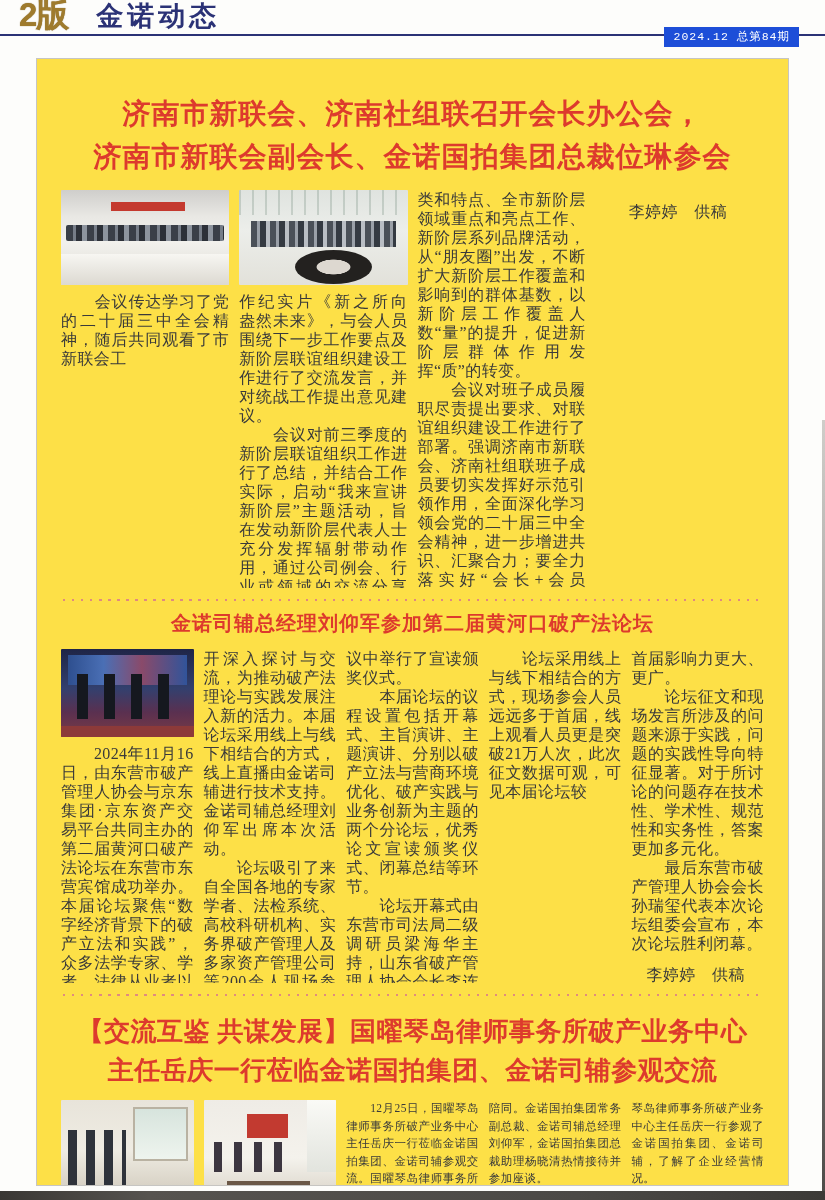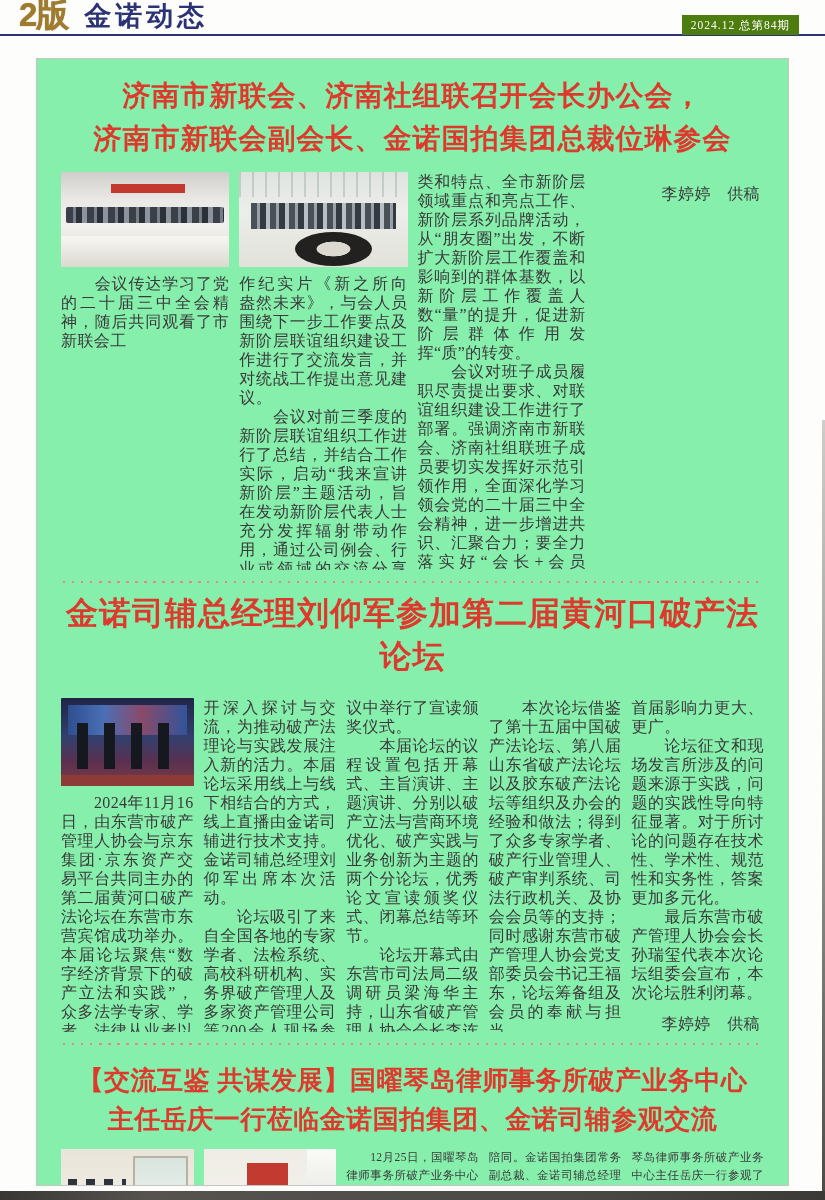--- a/index.html
+++ b/index.html
@@ -9,47 +9,47 @@
     font-family:"Liberation Serif","DejaVu Serif",serif;
   }
   
   .masthead-bar{height:36px;border-bottom:2px solid #2b3276;position:relative;
     display:flex;align-items:flex-end;padding:4px 0 2px 19px;box-sizing:border-box}
   .page-num{font-family:"Liberation Sans","DejaVu Sans",sans-serif;
     font-size:33px;line-height:34px;font-weight:900;color:#9f7b2d;
     letter-spacing:-1px;text-shadow:0 0 1px #7c5e1e}
   .masthead{font-family:"Liberation Sans","DejaVu Sans",sans-serif;
     font-size:27px;line-height:32px;font-weight:900;color:#2b3276;
-    letter-spacing:4px;margin-left:16px}
-  .issue-badge{position:absolute;right:26px;top:15px;background:#4d7c0f;color:#fff;
-    font-family:Liberation Serif, serif;
+    letter-spacing:4px;margin-left:28px}
+  .issue-badge{position:absolute;right:26px;top:27px;background:#1d4ed8;color:#fff;
+    font-family:Liberation Mono, monospace;
     font-size:11.5px;line-height:14px;padding:3px 9px;letter-spacing:1px}
   
   .content-box{position:absolute;left:36px;right:36px;top:58px;bottom:14px;
-    border:1px solid #c6c5c2;background:#86efac;padding:2px 24px 0;box-sizing:border-box;overflow:hidden}
+    border:1px solid #c6c5c2;background:#fde047;padding:20px 24px 0;box-sizing:border-box;overflow:hidden}
   .edge-bottom{position:absolute;left:0;right:0;bottom:0;height:9px;
     background:linear-gradient(90deg,#393734,#56534f 18%,#4b4946 70%,#3c3a37)}
   .edge-right{position:absolute;top:420px;bottom:0;right:0;width:3px;
     background:linear-gradient(180deg,#cfcdc9,#8a8784 60%,#4c4a47)}
   
   .title{font-family:"Liberation Sans","DejaVu Sans",sans-serif;
     color:#dd3a2d;font-weight:900;text-align:center;margin:0}
   .title .tline{display:block}
   .title-a1{font-size:28px;line-height:1.52;margin:14px 0 12px;letter-spacing:1px}
-  .title-a2{font-size:32px;line-height:1.35;margin:6px 0 20px;letter-spacing:1px}
+  .title-a2{font-size:20px;line-height:1.35;margin:6px 0 12px;letter-spacing:1px}
   .title-a3{font-size:26px;line-height:1.5;margin:16px 0 10px;letter-spacing:0.5px}
   .cols{display:flex;gap:10px}
   .col{flex:1 1 0;min-width:0;font-size:16px;line-height:19px;
     text-align:justify;color:#3a3a3a;letter-spacing:0.4px}
   .col p{margin:0}
   .cols-a1{height:398px;overflow:hidden}
   .cols-a2{height:334px;overflow:hidden}
   .cols-a3{height:112px;overflow:hidden}
   .cols-a3 .col{font-size:11.5px;line-height:17.5px}
-  .byline{text-align:right;margin-top:12px !important;padding-right:4px}
+  .byline{text-align:center;margin-top:12px !important;padding-right:4px}
   .sep{height:2px;margin:11px 2px 9px;
     background-image:repeating-linear-gradient(90deg,#e08a80 0 2.5px,transparent 2.5px 9px)}
   
   .photo{position:relative;width:100%;overflow:hidden;margin-bottom:7px;border-radius:1px}
   .photo>div{position:absolute}
   .ph-h95{height:95px}.ph-h88{height:88px}.ph-h100{height:100px;margin-bottom:0}
   .photo-meeting{background:linear-gradient(180deg,#cfcecb 0,#e9e8e4 28%,#f2f1ed 55%,#dcd9d3 100%)}
   .photo-meeting .banner{left:30%;top:13%;width:44%;height:9%;background:#c4392e}
   .photo-meeting .crowd{left:3%;top:37%;width:94%;height:17%;border-radius:2px;
     background:repeating-linear-gradient(90deg,#3a3f48 0 7px,#767d88 7px 10px,#2c3038 10px 16px,#8d949e 16px 21px)}
@@ -144,21 +144,20 @@
       <div class="col">
         <p>开深入探讨与交流，为推动破产法理论与实践发展注入新的活力。本届论坛采用线上与线下相结合的方式，线上直播由金诺司辅进行技术支持。金诺司辅总经理刘仰军出席本次活动。</p>
         <p>　　论坛吸引了来自全国各地的专家学者、法检系统、高校科研机构、实务界破产管理人及多家资产管理公司等200余人现场参会；同时论坛开启了线上会议直播平台，线上观看人员突破21万人次。同时，本届论坛征集到了众多优秀论文，组委会组织外审专家进行评审，并在会</p>
       </div>
       <div class="col">
         <p>议中举行了宣读颁奖仪式。</p>
         <p>　　本届论坛的议程设置包括开幕式、主旨演讲、主题演讲、分别以破产立法与营商环境优化、破产实践与业务创新为主题的两个分论坛，优秀论文宣读颁奖仪式、闭幕总结等环节。</p>
         <p>　　论坛开幕式由东营市司法局二级调研员梁海华主持，山东省破产管理人协会会长李连祥、东营市司法局党组书记、局长徐峰、东营市中级人民法院审判委员会委员、三级高级法官曹志海及京东集团京东零售拍卖业务部全国破产业务负责人冯赫出席开幕式。</p>
       </div>
       <div class="col">
-        <p>　　本次论坛借鉴了第十五届中国破产法论坛、第八届山东省破产法论坛以及胶东破产法论坛等组织及办会的经验和做法；得到了众多专家学者、破产行业管理人、破产审判系统、司法行政机关、及协会会员等的支持；同时感谢东营市破产管理人协会党支部委员会书记王福东，论坛筹备组及会员的奉献与担当。</p>
         <p>　　论坛采用线上与线下相结合的方式，现场参会人员远远多于首届，线上观看人员更是突破21万人次，此次征文数据可观，可见本届论坛较</p>
       </div>
       <div class="col">
         <p>首届影响力更大、更广。</p>
         <p>　　论坛征文和现场发言所涉及的问题来源于实践，问题的实践性导向特征显著。对于所讨论的问题存在技术性、学术性、规范性和实务性，答案更加多元化。</p>
         <p>　　最后东营市破产管理人协会会长孙瑞玺代表本次论坛组委会宣布，本次论坛胜利闭幕。</p>
         <p class="byline">李婷婷　供稿</p>
       </div>
     </div>
   </section>

